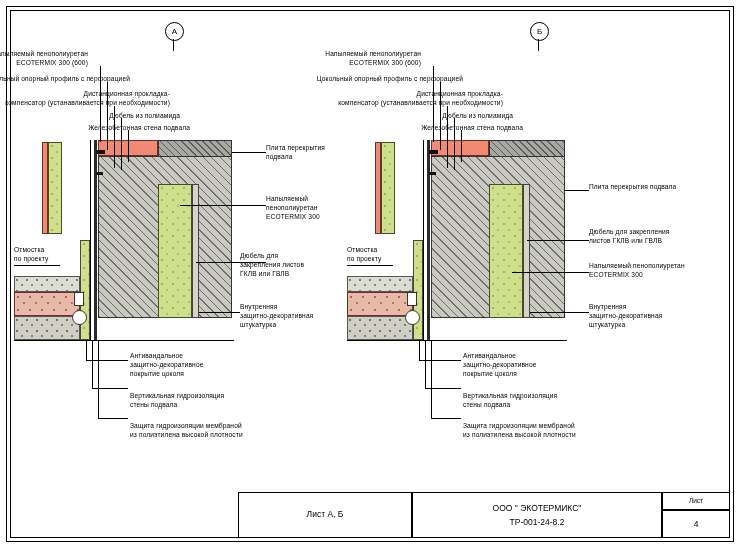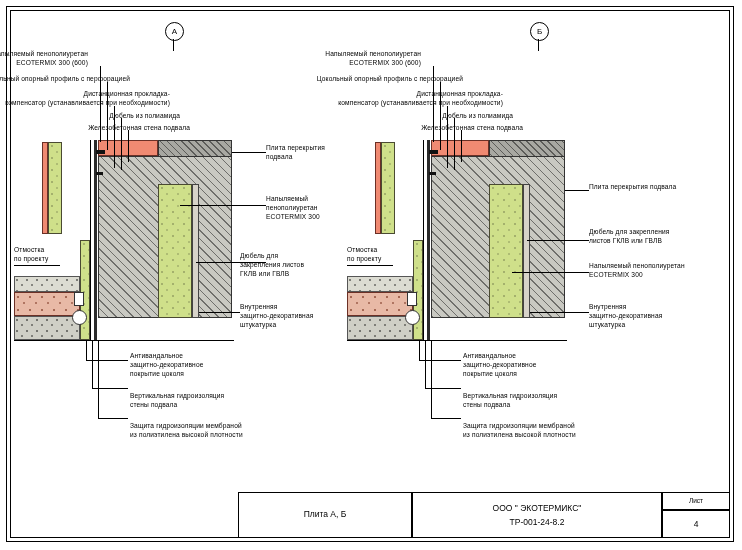--- a/index.html
+++ b/index.html
@@ -238,21 +238,21 @@
   <div class="lbl" style="left:463px;top:370px;">покрытие цоколя</div>
 
   <div class="lbl" style="left:463px;top:392px;">Вертикальная гидроизоляция</div>
   <div class="lbl" style="left:463px;top:401px;">стены подвала</div>
 
   <div class="lbl" style="left:463px;top:422px;">Защита гидроизоляции мембраной</div>
   <div class="lbl" style="left:463px;top:431px;">из полиэтилена высокой плотности</div>
 
   <div class="tb" style="left:238px;top:492px;width:492px;height:46px;"></div>
   <div class="tb" style="left:238px;top:492px;width:174px;height:46px;">
-    <div class="tb-txt" style="top:16px;">Плита А, Б</div>
+    <div class="tb-txt" style="top:16px;">Лист А, Б</div>
   </div>
   <div class="tb" style="left:412px;top:492px;width:250px;height:46px;">
     <div class="tb-txt" style="top:10px;">ООО " ЭКОТЕРМИКС"</div>
     <div class="tb-txt" style="top:24px;">ТР-001-24-8.2</div>
   </div>
   <div class="tb" style="left:662px;top:492px;width:68px;height:18px;">
     <div class="tb-txt tb-small" style="top:4px;">Лист</div>
   </div>
   <div class="tb" style="left:662px;top:510px;width:68px;height:28px;">
     <div class="tb-txt" style="top:8px;">4</div>

